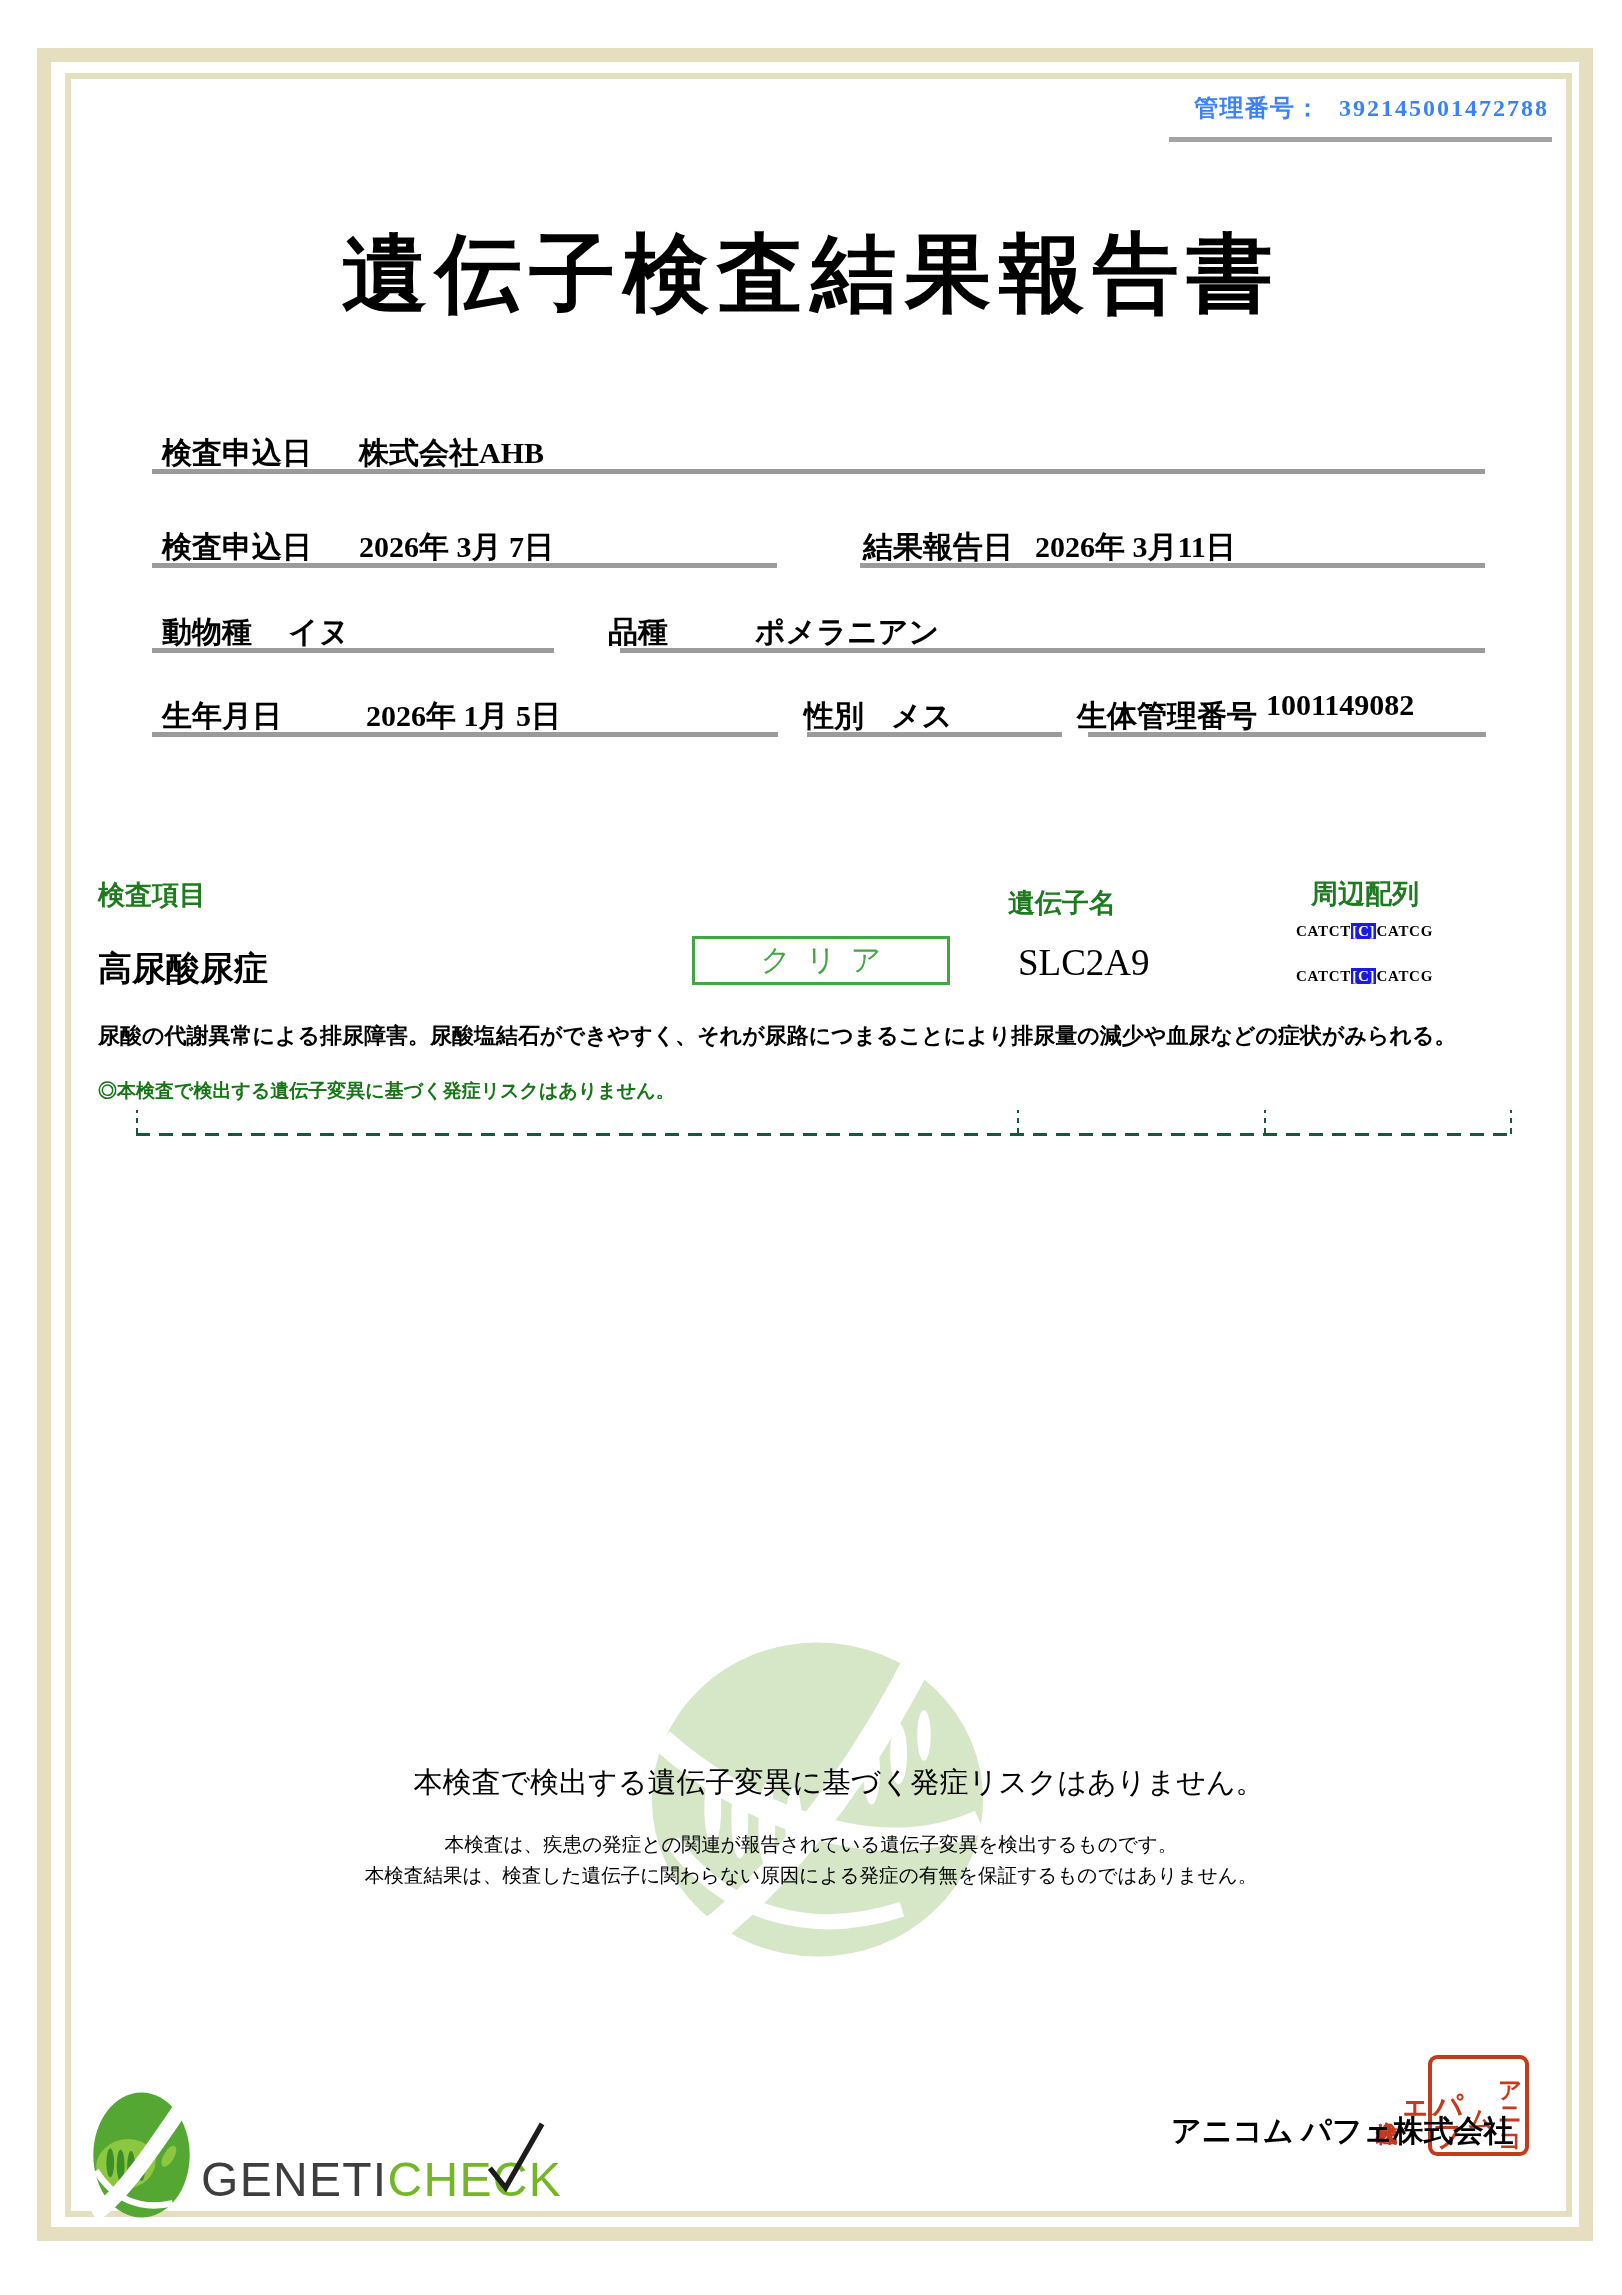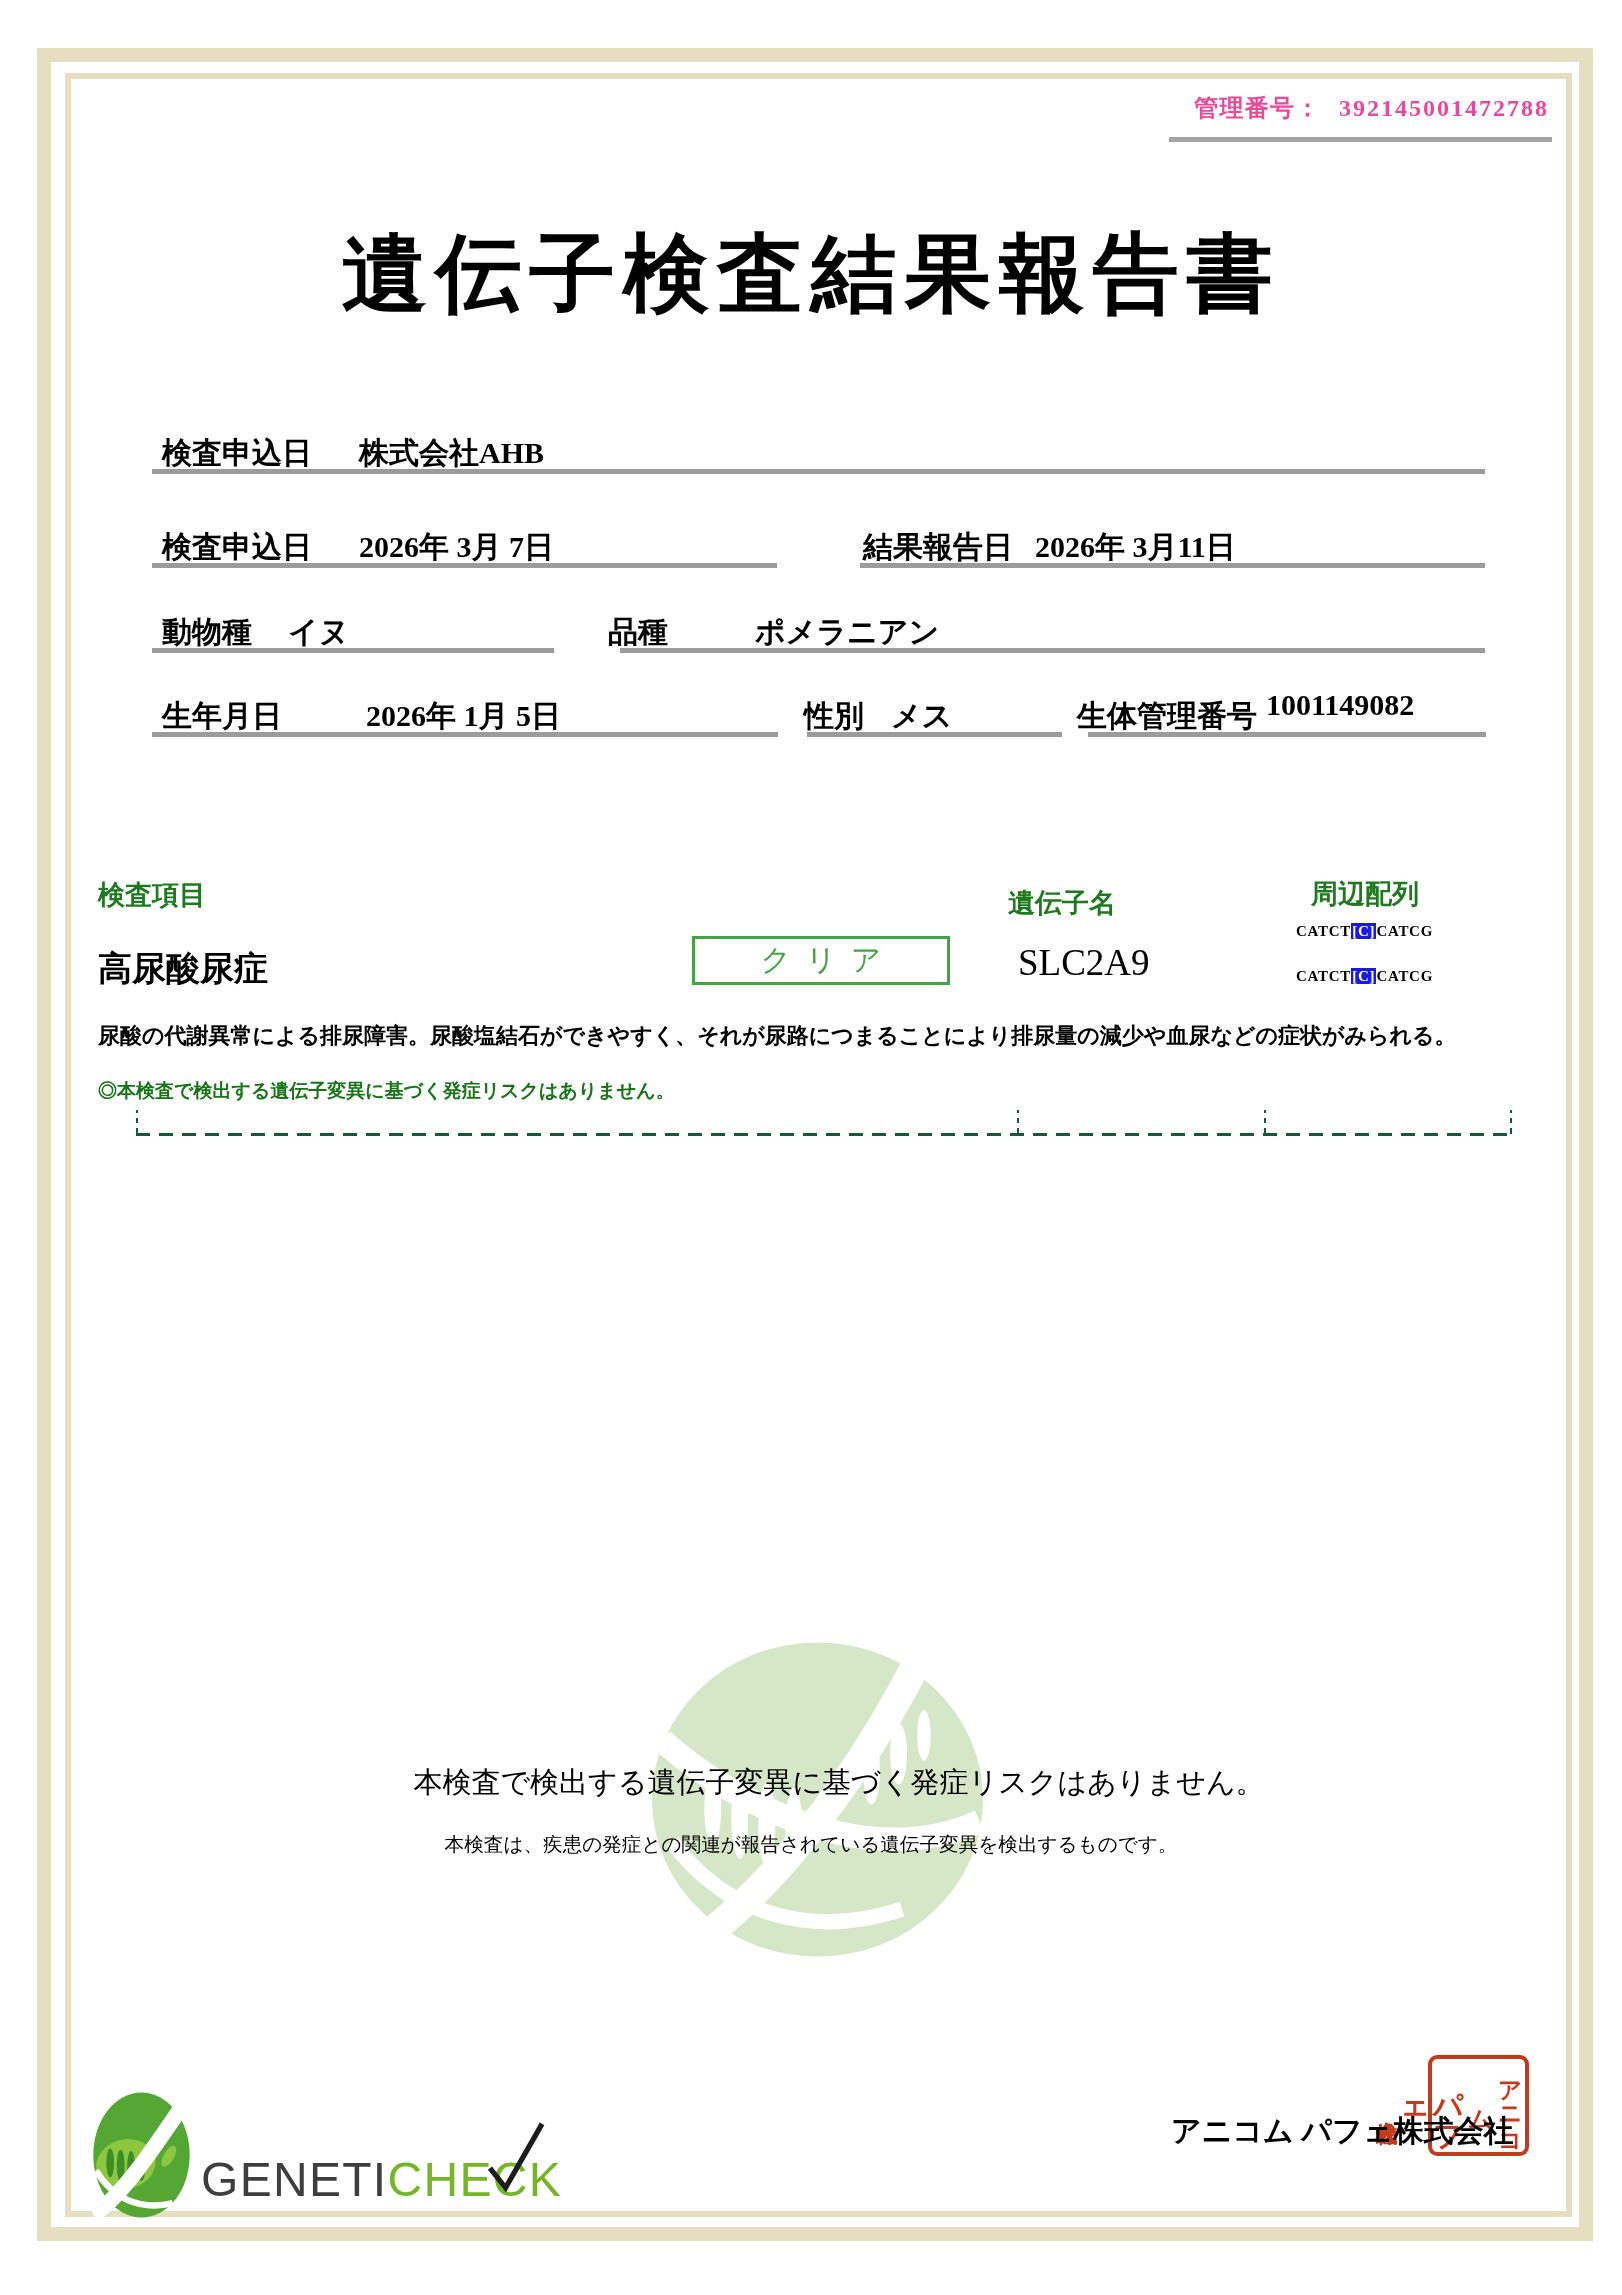--- a/index.html
+++ b/index.html
@@ -4,21 +4,21 @@
 <style>
   html,body{margin:0;padding:0;background:#fff;}
   .page{position:relative;width:1622px;height:2295px;background:#ffffff;overflow:hidden;
         font-family:"Liberation Serif",serif;color:#000;}
   
   .frame-outer{position:absolute;left:37px;top:48px;right:29.4px;bottom:54px;
                border:14.4px solid #e5dfc0;pointer-events:none;}
   .frame-inner{position:absolute;left:65px;top:73px;right:50px;bottom:78px;
                border:6.5px solid #e5dfc0;pointer-events:none;}
   
-  .ctrl{position:absolute;top:92px;right:73px;font-size:24px;color:#ec4899;
+  .ctrl{position:absolute;top:92px;right:73px;font-size:24px;color:#3b82f6;
         letter-spacing:1.3px;font-weight:600;}
   .ctrl .num{margin-left:18.3px;letter-spacing:2px;}
   .ctrl-ul{position:absolute;top:137px;left:1169px;width:383px;height:4.6px;background:#a3a3a3;}
   .title{position:absolute;top:216px;left:0;width:100%;text-align:center;
          font-size:86px;font-weight:600;letter-spacing:7.9px;}
   
   .flabel{position:absolute;font-size:30px;font-weight:700;white-space:nowrap;}
   .fvalue{position:absolute;font-size:30px;font-weight:600;white-space:nowrap;}
   .ul{position:absolute;height:5.2px;background:#9b9b9b;}
   
@@ -141,20 +141,21 @@
   <div class="risk">◎本検査で検出する遺伝子変異に基づく発症リスクはありません。</div>
 
   <div class="dash-v" style="left:136px"></div>
   <div class="dash-v" style="left:1017px"></div>
   <div class="dash-v" style="left:1264px"></div>
   <div class="dash-v" style="left:1510px"></div>
   <div class="dash-h"></div>
 
   <div class="mid2 sans">本検査で検出する遺伝子変異に基づく発症リスクはありません。</div>
   <div class="note1 sans">本検査は、疾患の発症との関連が報告されている遺伝子変異を検出するものです。</div>
+  <div class="note2 sans">本検査結果は、検査した遺伝子に関わらない原因による発症の有無を保証するものではありません。</div>
 
   <svg class="logo-mark" viewBox="0 0 152 196" xmlns="http://www.w3.org/2000/svg">
     <ellipse cx="76" cy="98" rx="74" ry="96" fill="#55a733"></ellipse>
     <ellipse cx="52" cy="112" rx="46" ry="38" fill="#8dc63f" transform="rotate(-14 52 112)"></ellipse>
     <g fill="#3c8f26">
       <ellipse cx="28" cy="110" rx="6" ry="22"></ellipse>
       <ellipse cx="44" cy="114" rx="6" ry="24"></ellipse>
       <ellipse cx="60" cy="116" rx="6" ry="24"></ellipse>
       <ellipse cx="76" cy="116" rx="6" ry="22"></ellipse>
     </g>

